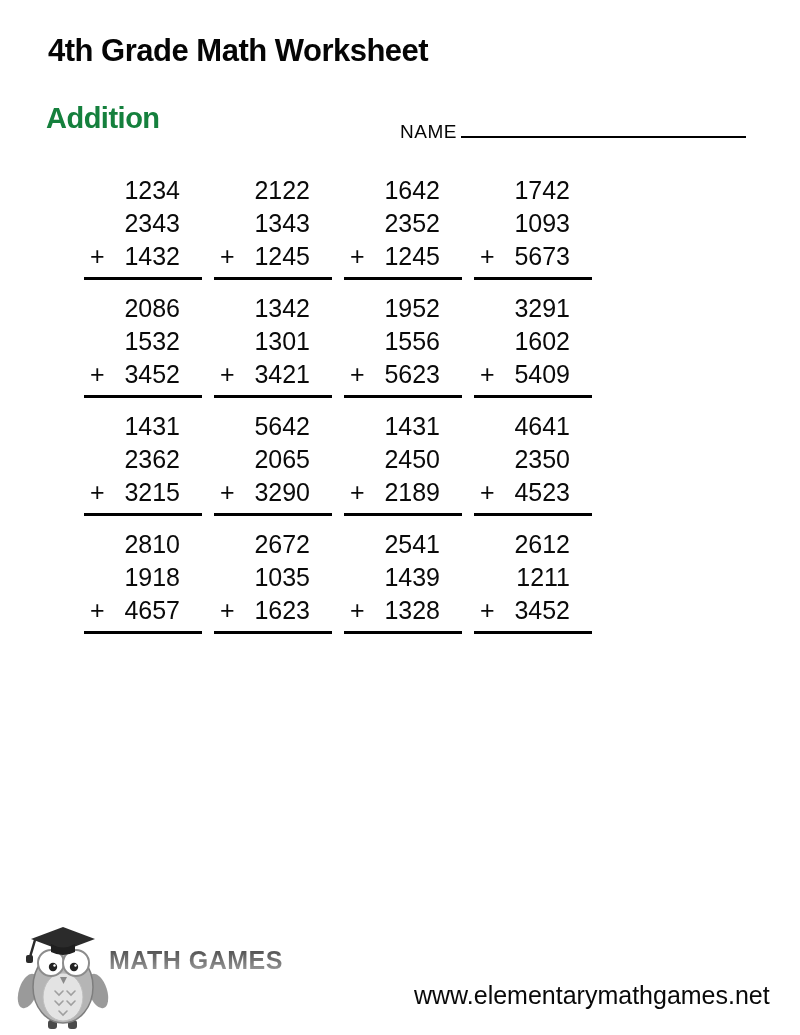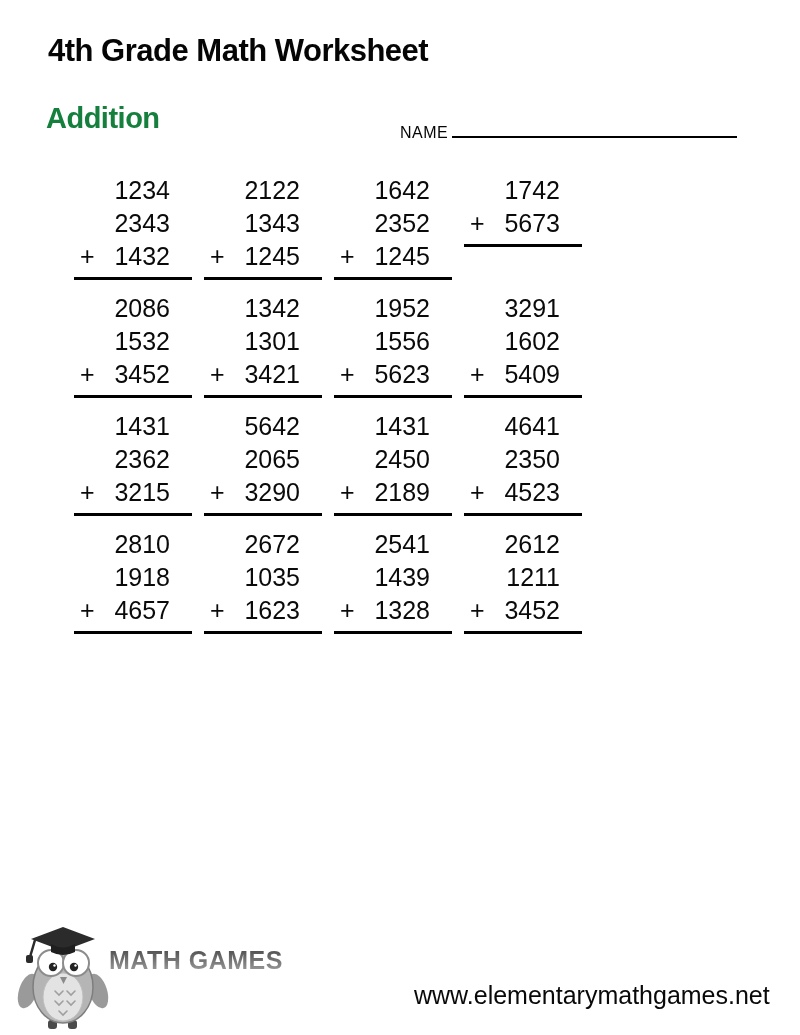--- a/index.html
+++ b/index.html
@@ -14,30 +14,30 @@
   .title{
     position:absolute;left:48px;top:33px;
     font-size:31px;font-weight:bold;letter-spacing:-0.5px;color:#050505;
   }
   .subtitle{
     position:absolute;left:46px;top:102px;
     font-size:29px;font-weight:bold;letter-spacing:-0.5px;color:#15803d;
   }
   .name-block{
     position:absolute;left:400px;top:111px;
-    font-size:16px;color:#050505;letter-spacing:0.5px;
+    font-size:19px;color:#050505;letter-spacing:0.5px;
   }
   .name-line{
     display:inline-block;
     width:285px;height:25px;
     border-bottom:2px solid #000;
     margin-left:4px;
   }
   .problems{
-    position:absolute;left:74px;top:174px;
+    position:absolute;left:84px;top:174px;
     display:grid;
     grid-template-columns:repeat(4,118px);
     column-gap:50px;
     row-gap:98px;
     gap:12px;
   }
   .problem{width:118px;font-size:25px;line-height:33px;color:#0a0a0a;}
   .num{text-align:right;padding-right:22px;}
   .last-row{display:flex;justify-content:space-between;align-items:baseline;}
   .plus{padding-left:6px;}
@@ -106,20 +106,21 @@
       <div class="num">2352</div>
       <div class="last-row">
           <span class="plus">+</span>
           <span class="num">1245</span>
         </div>
       <div class="rule"></div>
     </div>
 
     <div class="problem">
       <div class="num">1742</div>
+      <div class="num">1093</div>
       <div class="last-row">
           <span class="plus">+</span>
           <span class="num">5673</span>
         </div>
       <div class="rule"></div>
     </div>
 
     <div class="problem">
       <div class="num">2086</div>
       <div class="num">1532</div>

